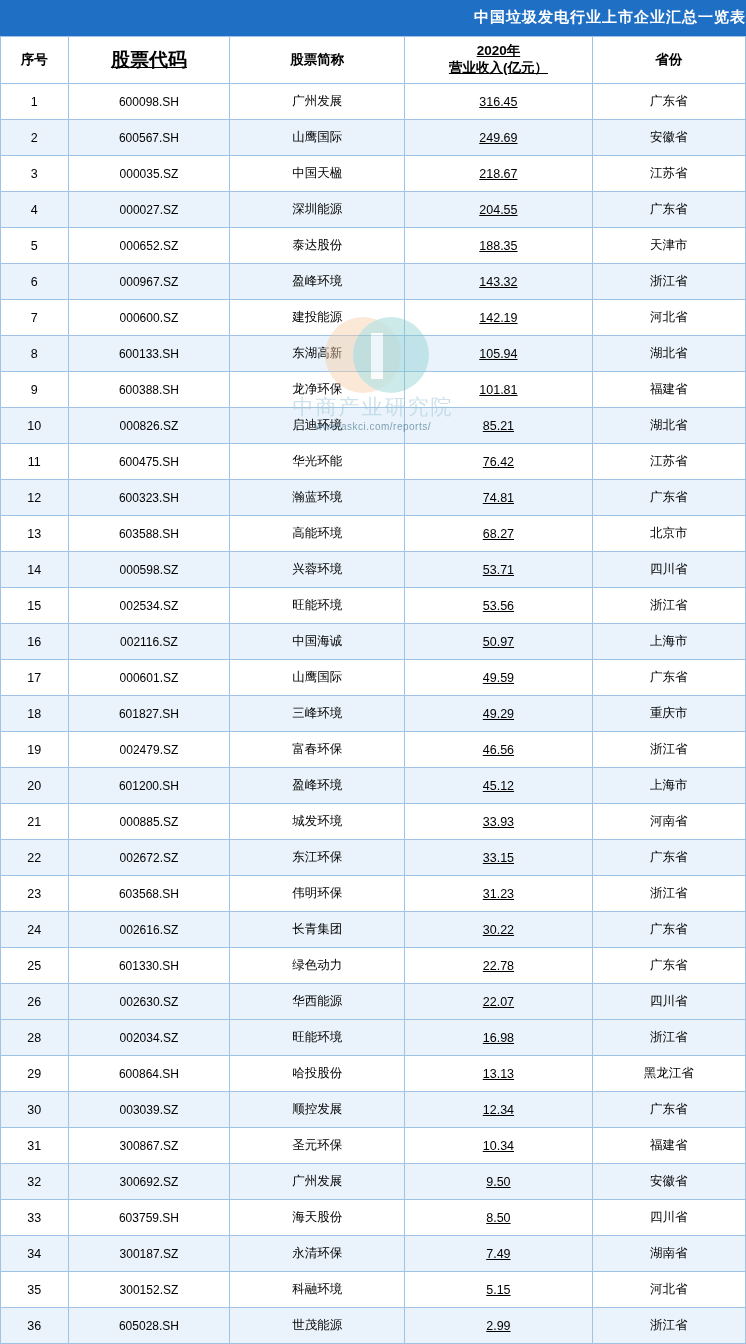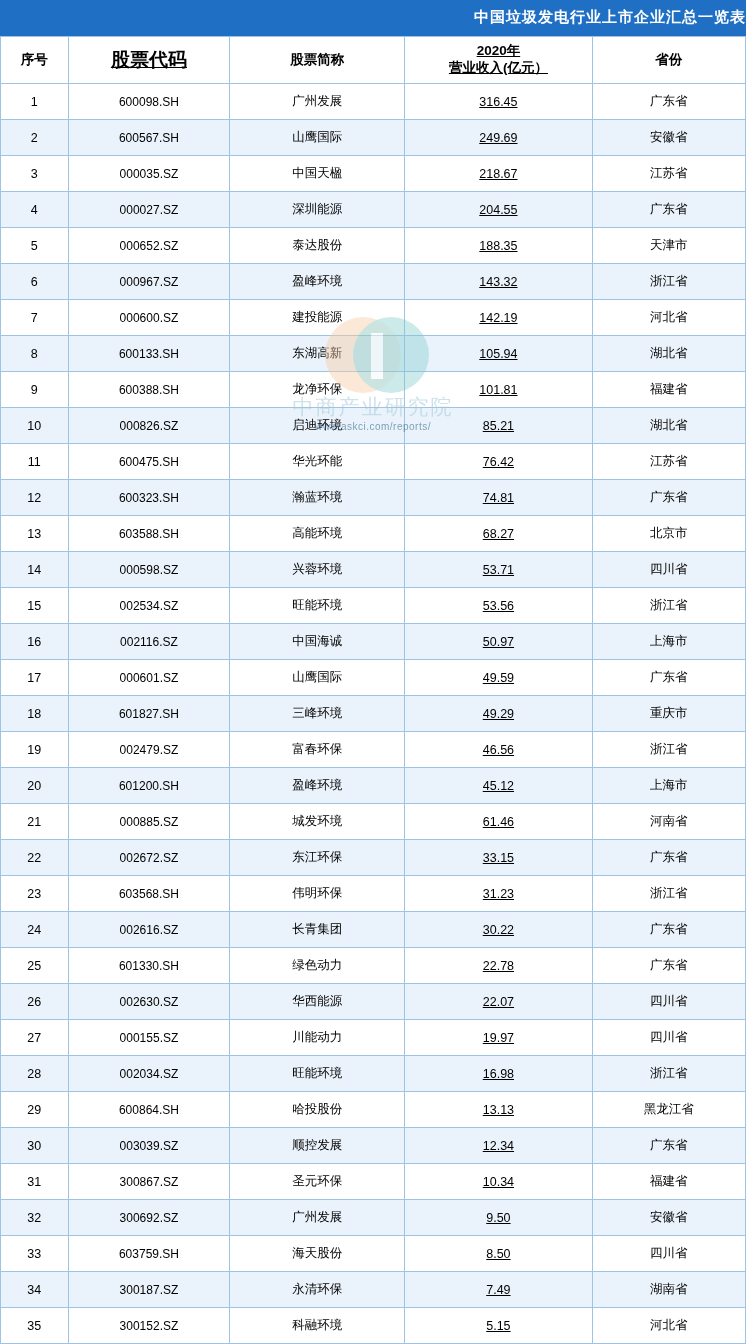--- a/index.html
+++ b/index.html
@@ -285,21 +285,21 @@
           <td class="col-idx">20</td>
           <td class="col-code">601200.SH</td>
           <td class="col-name">盈峰环境</td>
           <td class="col-rev">45.12</td>
           <td class="col-prov">上海市</td>
         </tr>
         <tr class="plain">
           <td class="col-idx">21</td>
           <td class="col-code">000885.SZ</td>
           <td class="col-name">城发环境</td>
-          <td class="col-rev">61.46</td>
+          <td class="col-rev">33.93</td>
           <td class="col-prov">河南省</td>
         </tr>
         <tr class="alt">
           <td class="col-idx">22</td>
           <td class="col-code">002672.SZ</td>
           <td class="col-name">东江环保</td>
           <td class="col-rev">33.15</td>
           <td class="col-prov">广东省</td>
         </tr>
         <tr class="plain">
@@ -323,27 +323,20 @@
           <td class="col-rev">22.78</td>
           <td class="col-prov">广东省</td>
         </tr>
         <tr class="alt">
           <td class="col-idx">26</td>
           <td class="col-code">002630.SZ</td>
           <td class="col-name">华西能源</td>
           <td class="col-rev">22.07</td>
           <td class="col-prov">四川省</td>
         </tr>
-        <tr class="plain">
-          <td class="col-idx">27</td>
-          <td class="col-code">000155.SZ</td>
-          <td class="col-name">川能动力</td>
-          <td class="col-rev">19.97</td>
-          <td class="col-prov">四川省</td>
-        </tr>
         <tr class="alt">
           <td class="col-idx">28</td>
           <td class="col-code">002034.SZ</td>
           <td class="col-name">旺能环境</td>
           <td class="col-rev">16.98</td>
           <td class="col-prov">浙江省</td>
         </tr>
         <tr class="plain">
           <td class="col-idx">29</td>
           <td class="col-code">600864.SH</td>

